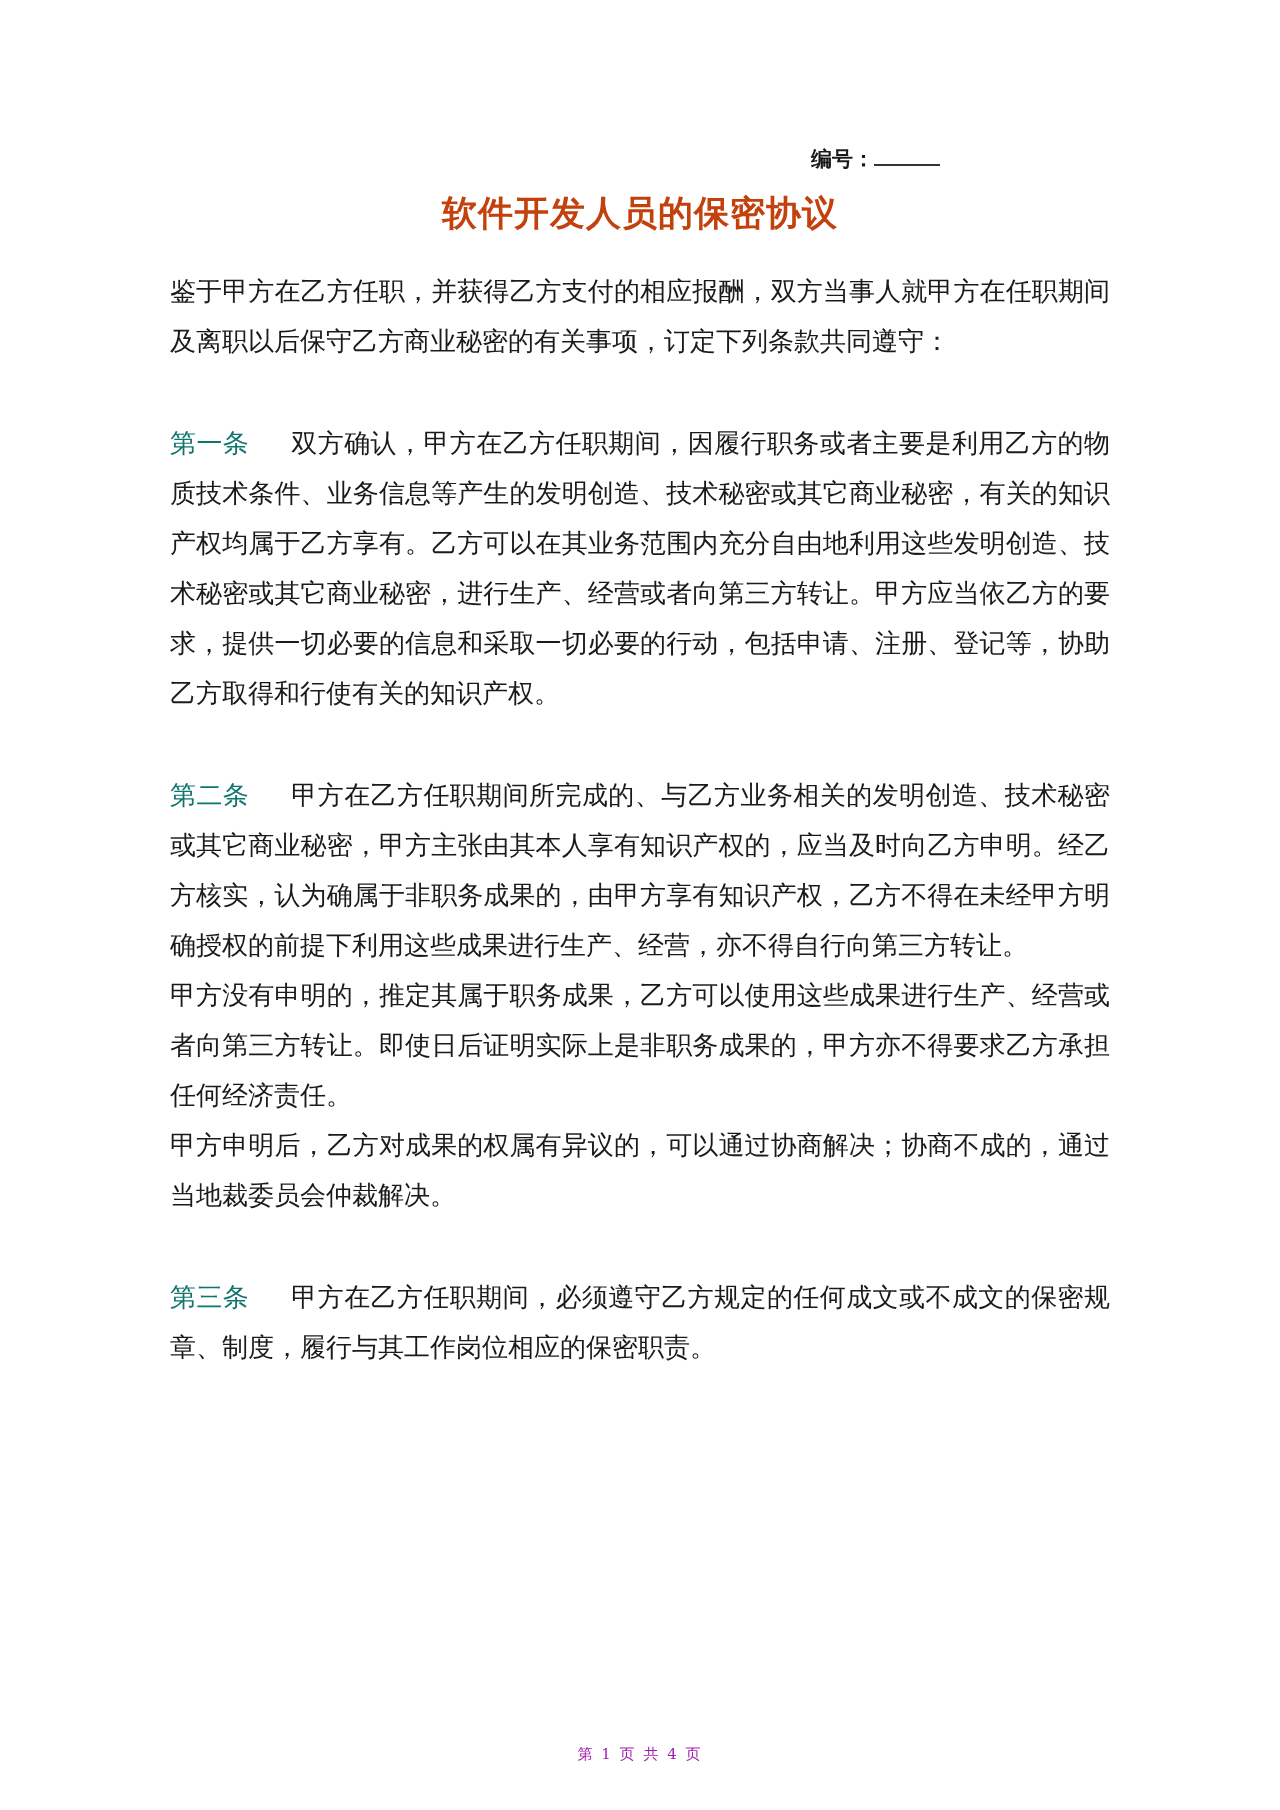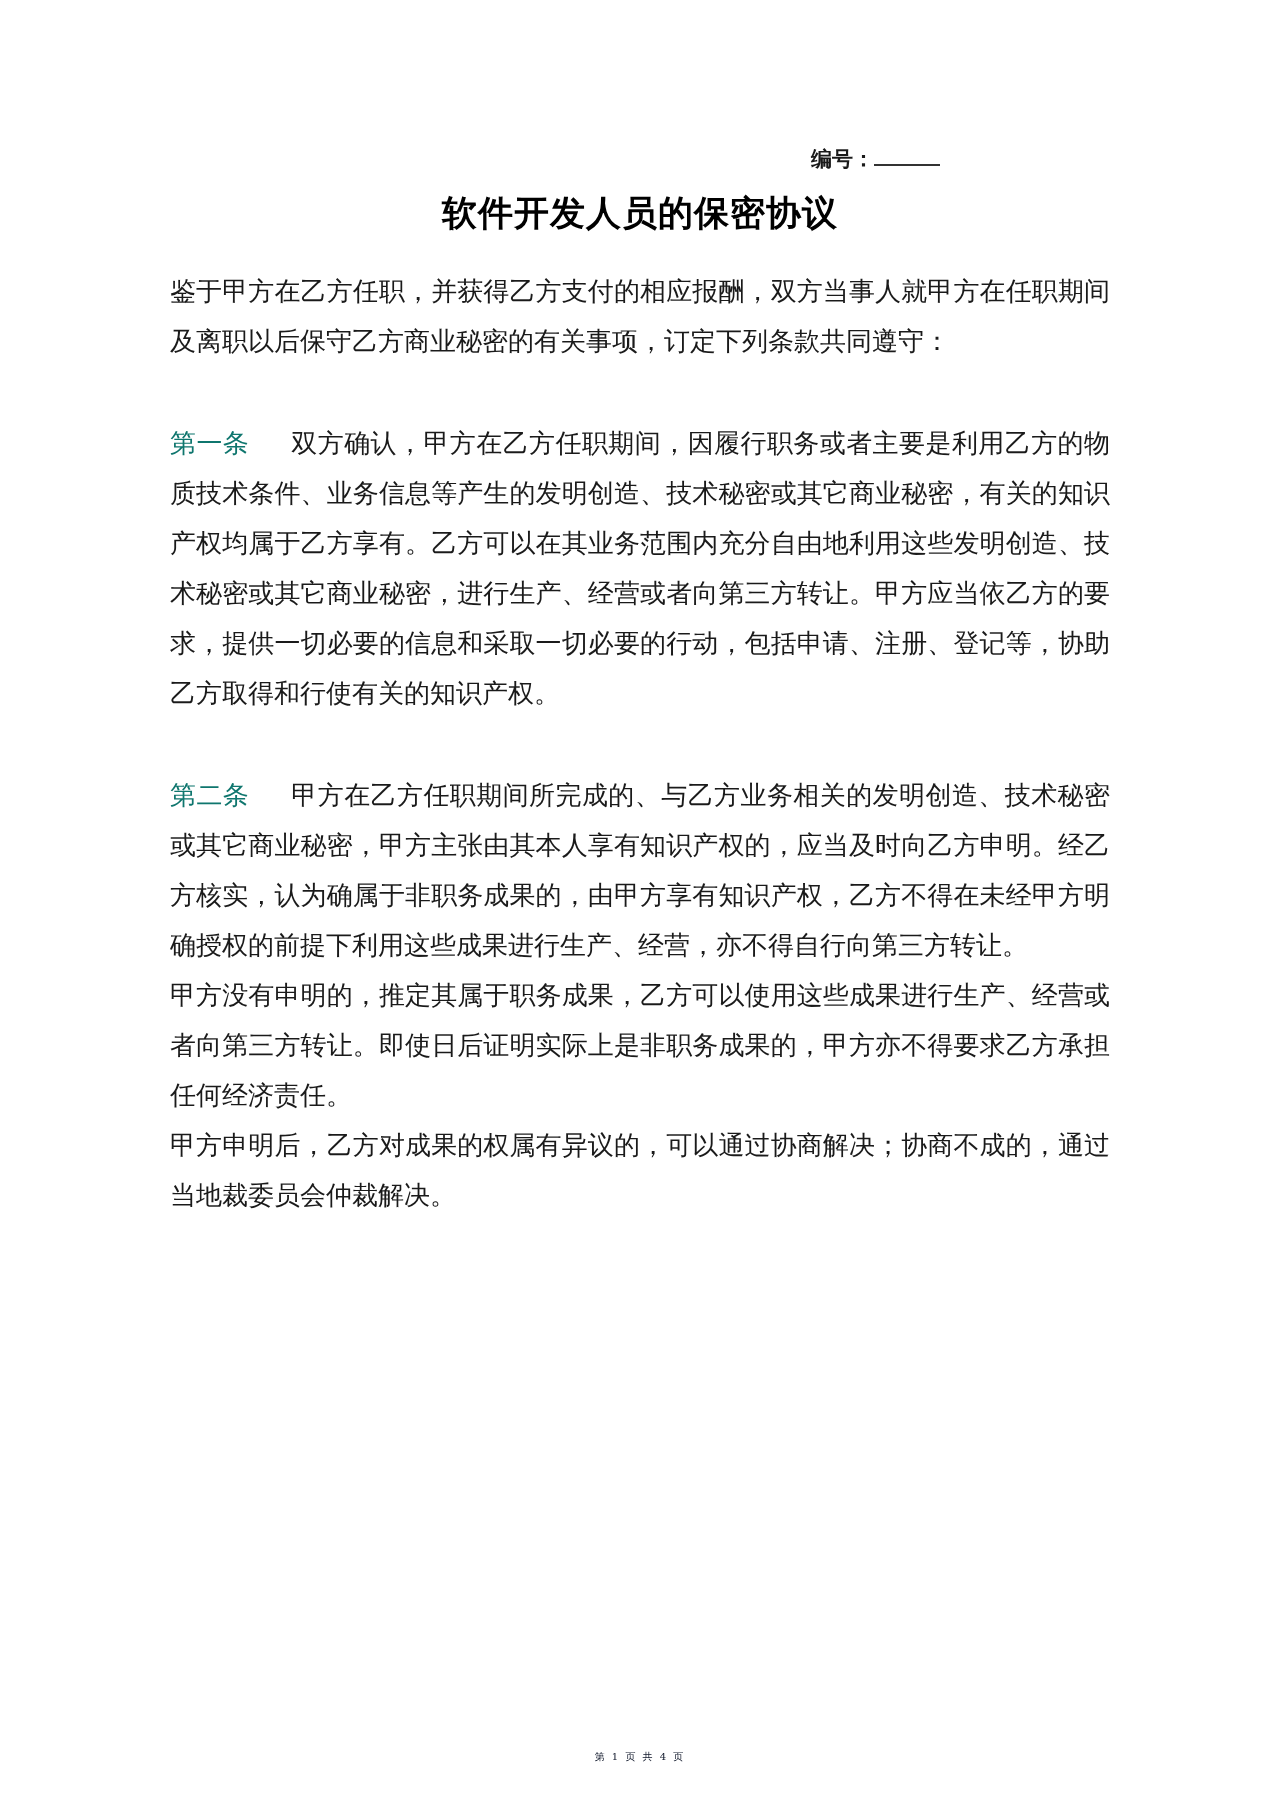--- a/index.html
+++ b/index.html
@@ -34,21 +34,21 @@
     vertical-align: baseline;
   }
   
   .doc-title {
     margin: 14px 0 0 0;
     text-align: center;
     font-size: 35px;
     font-weight: 700;
     letter-spacing: 1px;
     line-height: 50px;
-    color: #000000;
+    color: #c2410c;
   }
   
   .party-section { margin-top: 48px; }
   .party-row {
     font-size: 22px;
     line-height: 52px;
     white-space: nowrap;
   }
   .fill-line {
     display: inline-block;
@@ -75,22 +75,22 @@
     margin-right: 42px;
     color: #0f766e;
   }
   
   .page-footer {
     position: absolute;
     left: 0;
     right: 0;
     bottom: 46px;
     text-align: center;
-    font-size: 10px;
-    color: #0f172a;
+    font-size: 15px;
+    color: #a21caf;
     letter-spacing: 2px;
   }
 </style>
 </head>
 <body>
 
 <div class="page">
 
   <div class="serial-row">
     <span>编号：</span><span class="serial-line"></span>
@@ -108,16 +108,21 @@
   </div>
 
   <div class="article">
     <p class="para">
       <span class="art-num">第二条</span><span>甲方在乙方任职期间所完成的、与乙方业务相关的发明创造、技术秘密或其它商业秘密，甲方主张由其本人享有知识产权的，应当及时向乙方申明。经乙方核实，认为确属于非职务成果的，由甲方享有知识产权，乙方不得在未经甲方明确授权的前提下利用这些成果进行生产、经营，亦不得自行向第三方转让。</span>
     </p>
     <p class="para">甲方没有申明的，推定其属于职务成果，乙方可以使用这些成果进行生产、经营或者向第三方转让。即使日后证明实际上是非职务成果的，甲方亦不得要求乙方承担任何经济责任。</p>
     <p class="para">甲方申明后，乙方对成果的权属有异议的，可以通过协商解决；协商不成的，通过当地裁委员会仲裁解决。</p>
   </div>
 
+  <div class="article">
+    <p class="para">
+      <span class="art-num">第三条</span><span>甲方在乙方任职期间，必须遵守乙方规定的任何成文或不成文的保密规章、制度，履行与其工作岗位相应的保密职责。</span>
+    </p>
+  </div>
 
   <div class="page-footer">第 1 页  共 4 页</div>
 
 </div>
 
 </body></html>

